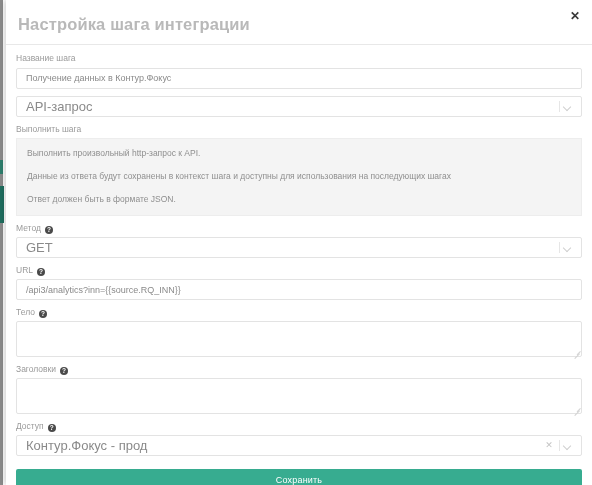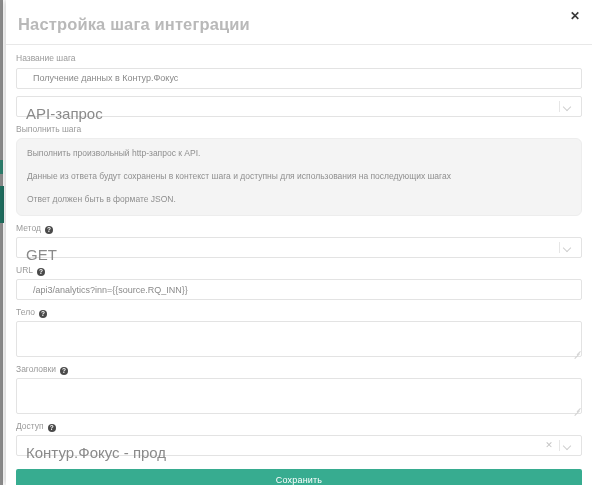--- a/index.html
+++ b/index.html
@@ -128,21 +128,21 @@
     font-family: "Liberation Sans", sans-serif;
   }
 
   .text-input {
     width: 100%;
     height: 21px;
     border: 1px solid #e3e3e3;
     border-radius: 2px;
     background: #ffffff;
     box-sizing: border-box;
-    padding: 0 16px;
+    padding: 0 9px;
     font-size: 9px;
     color: #8a8a8a;
     font-family: "Liberation Sans", sans-serif;
     outline: none;
   }
   .text-input::placeholder { color: #c6c6c6; }
 
   
   .select-ctl {
     position: relative;
@@ -150,23 +150,23 @@
     height: 21px;
     border: 1px solid #e3e3e3;
     border-radius: 2px;
     background: #ffffff;
     box-sizing: border-box;
     cursor: pointer;
   }
   .select-value {
     position: absolute;
     left: 9px;
-    top: 7px;
+    top: 0;
     line-height: 19px;
-    font-size: 15px;
+    font-size: 13px;
     color: #8a8a8a;
     white-space: nowrap;
   }
   .select-chev {
     position: absolute;
     right: 6px;
     top: 0;
     width: 14px;
     height: 19px;
     cursor: pointer;
@@ -201,21 +201,21 @@
     font-size: 9px;
     color: #c4c4c4;
     cursor: pointer;
     user-select: none;
   }
 
   
   .desc-panel {
     background: #f4f4f4;
     border: 1px solid #ededed;
-    border-radius: 6px;
+    border-radius: 0;
     padding: 9px 10px 10px 10px;
     box-sizing: border-box;
     width: 100%;
   }
   .desc-line {
     font-size: 8.5px;
     color: #8f8f8f;
     line-height: 11px;
     margin-bottom: 12px;
   }

